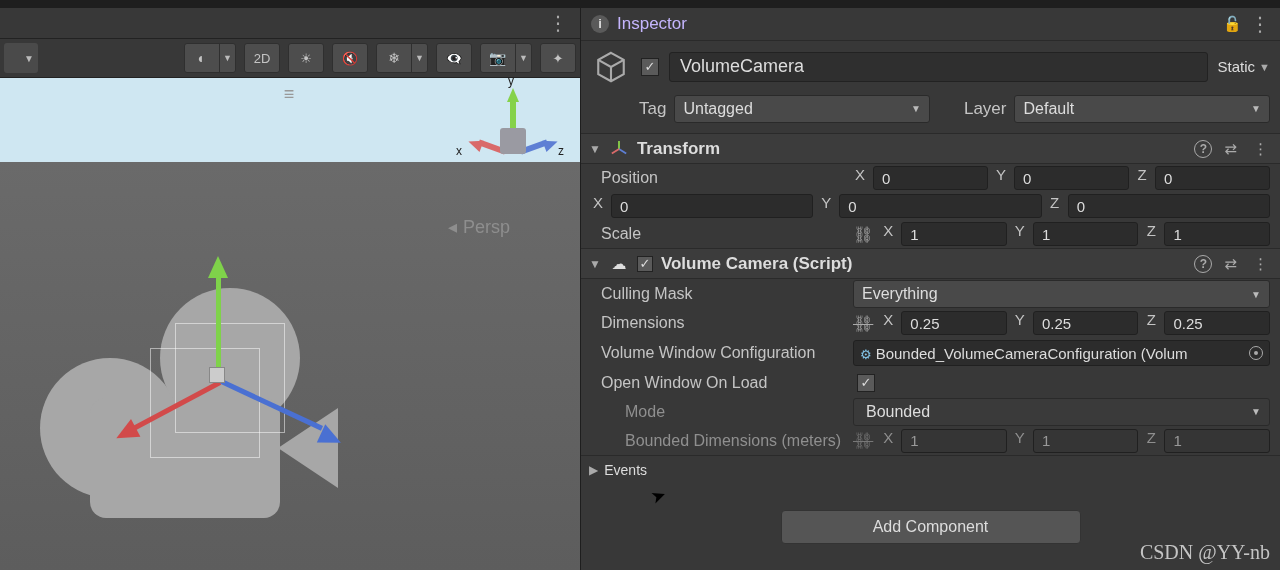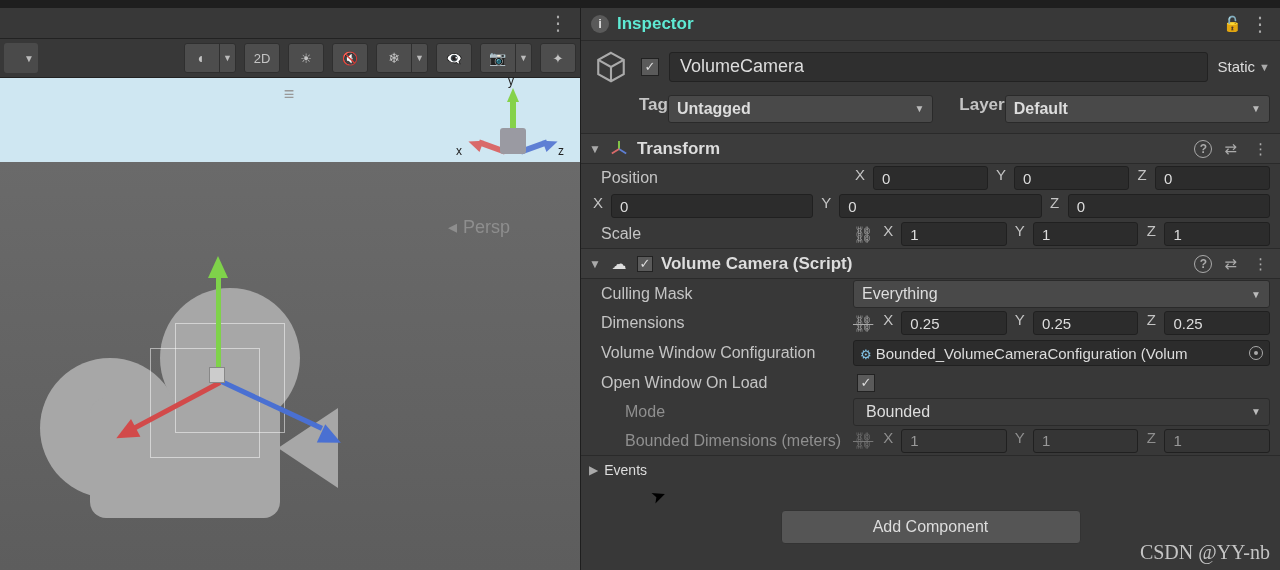--- a/index.html
+++ b/index.html
@@ -49,33 +49,33 @@
   .mg-z-cone{position:absolute; left:-5px; top:155px; width:0;height:0;border-top:10px solid transparent;border-bottom:10px solid transparent;border-right:22px solid #d24a4a;transform:rotate(-28deg);}
   .mg-center{position:absolute; left:89px; top:99px; width:16px; height:16px; background:#ccc; border:1px solid #888;}
   .wirecube{position:absolute; left:55px; top:55px; width:110px; height:110px; border:1px solid rgba(255,255,255,0.5);}
   .wirecube2{position:absolute; left:30px; top:80px; width:110px; height:110px; border:1px solid rgba(255,255,255,0.5);}
 
   .cursor { position:absolute; left:60px; top:200px; font-size:18px; color:#000; transform:rotate(-20deg);}
 
   .inspector { flex: 1; background: #383838; display:flex; flex-direction:column; border-left: 1px solid #1e1e1e; }
   .insp-header{ height:36px; display:flex; align-items:center; padding:0 10px; background:#383838; border-bottom:1px solid #2a2a2a; gap:8px; }
   .insp-header .info{ width:18px; height:18px; border-radius:50%; background:#5a5a5a; color:#ddd; display:flex; align-items:center; justify-content:center; font-size:13px; font-weight:bold; }
-  .insp-header .title{ font-size:17px; color:#5eead4; flex:1;font-weight:bold; }
+  .insp-header .title{ font-size:17px; color:#c4b5fd; flex:1; }
   .insp-header .lock{ font-size:15px; color:#aaa; }
 
   .obj-row{ display:flex; align-items:center; padding:6px 10px; gap:10px; }
   .obj-icon{ width:40px; height:40px; display:flex; align-items:center; justify-content:center; }
   .obj-icon svg{width:34px;height:34px;}
   .obj-check{ width:18px; height:18px; background:#5a5a5a; border:1px solid #222; display:flex; align-items:center; justify-content:center; }
   .obj-check.on::after{content:"✓"; color:#ddd; font-size:13px;}
   .obj-name-field{ flex:1; height:30px; background:#2f2f2f; border:1px solid #222; border-radius:3px; padding:0 10px; color:#ddd; font-size:18px; display:flex; align-items:center; }
   .static-wrap{ display:flex; align-items:center; gap:4px; color:#ddd; }
   .static-caret{font-size:11px; color:#aaa;}
 
-  .taglayer-row{ display:flex; padding:2px 10px 10px 58px; font-weight:bold;}
+  .taglayer-row{ display:flex; align-items:center; padding:2px 10px 10px 58px; gap:8px;}
   .taglayer-row .lbl{ color:#c4c4c4; font-size:17px; }
   .dropdown{ background:#494949; border:1px solid #2a2a2a; border-radius:3px; height:28px; display:flex; align-items:center; padding:0 8px; color:#ddd; font-size:16px; justify-content:space-between; }
   .dropdown .caret{font-size:10px; color:#bbb;}
 
   .comp-header{ height:34px; background:#3c3c3c; border-top:1px solid #2a2a2a; border-bottom:1px solid #2a2a2a; display:flex; align-items:center; padding:0 8px; gap:8px;}
   .comp-header .fold{font-size:12px; color:#aaa; }
   .comp-header .cicon{ width:20px; height:20px; display:flex; align-items:center; justify-content:center;}
   .comp-header .ctitle{ flex:1; font-size:17px; color:#ddd; font-weight:600;}
   .comp-header .hic{ color:#aaa; font-size:15px; padding:0 4px; }
   .help-circle{ width:18px; height:18px; border:1.5px solid #aaa; border-radius:50%; display:flex; align-items:center; justify-content:center; font-size:12px; color:#aaa; font-weight:bold;}

